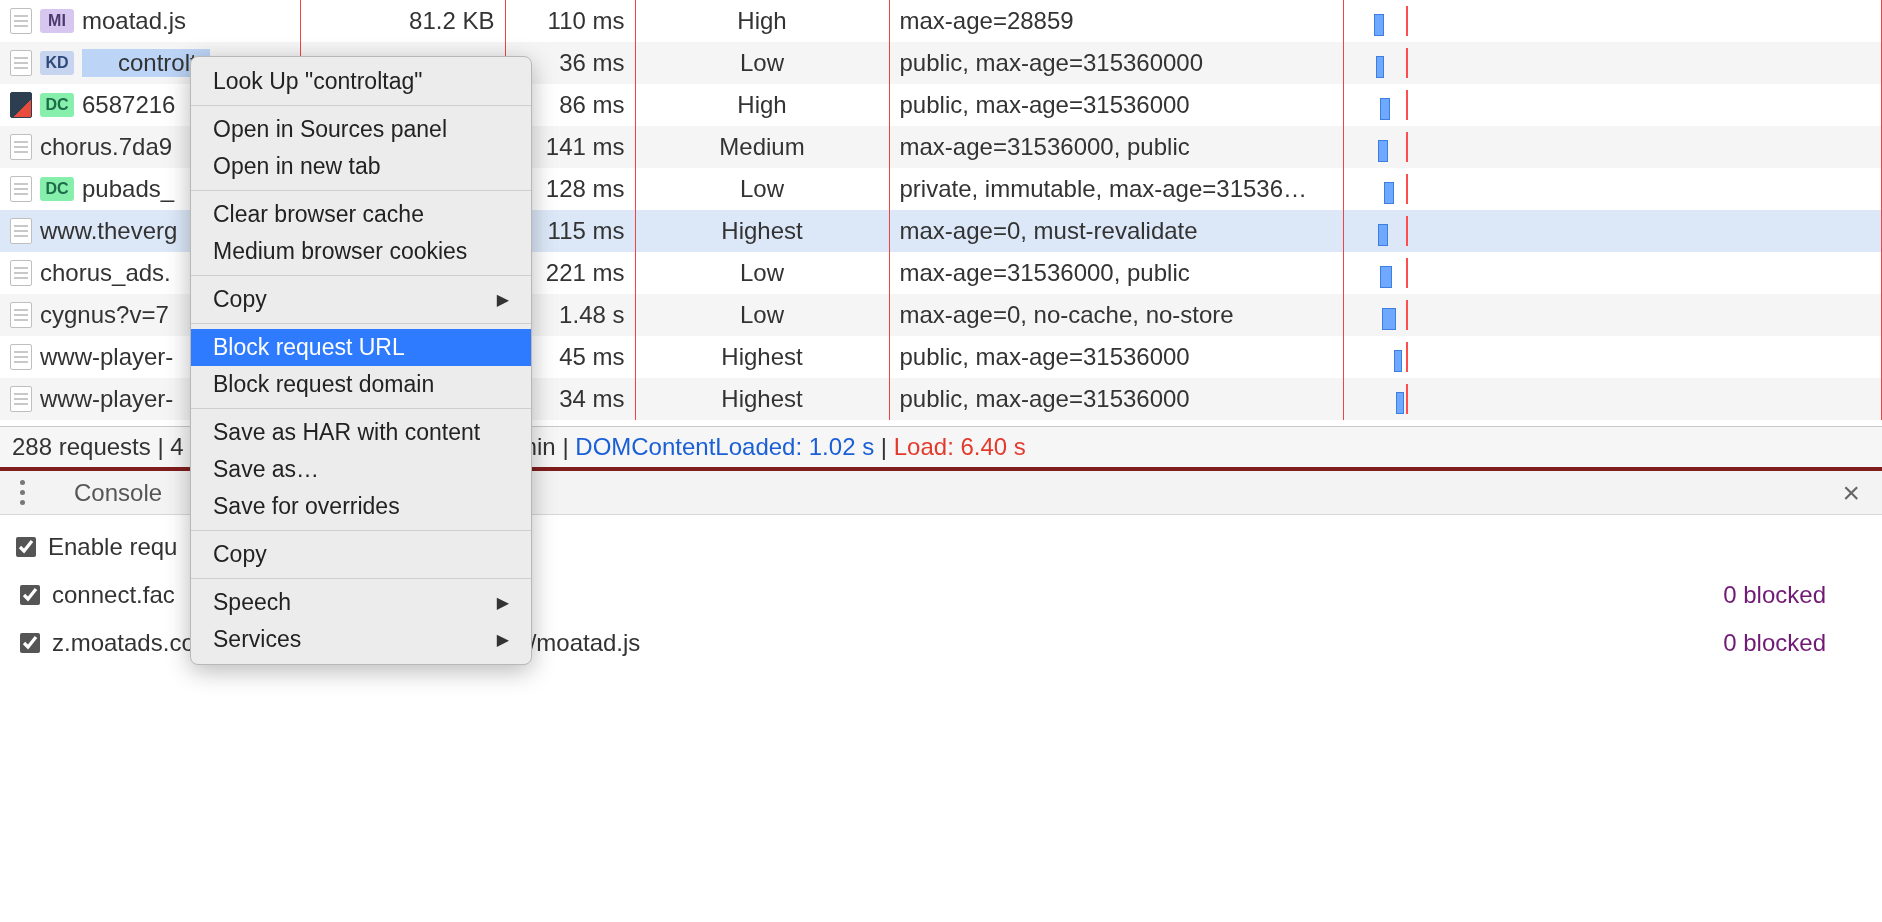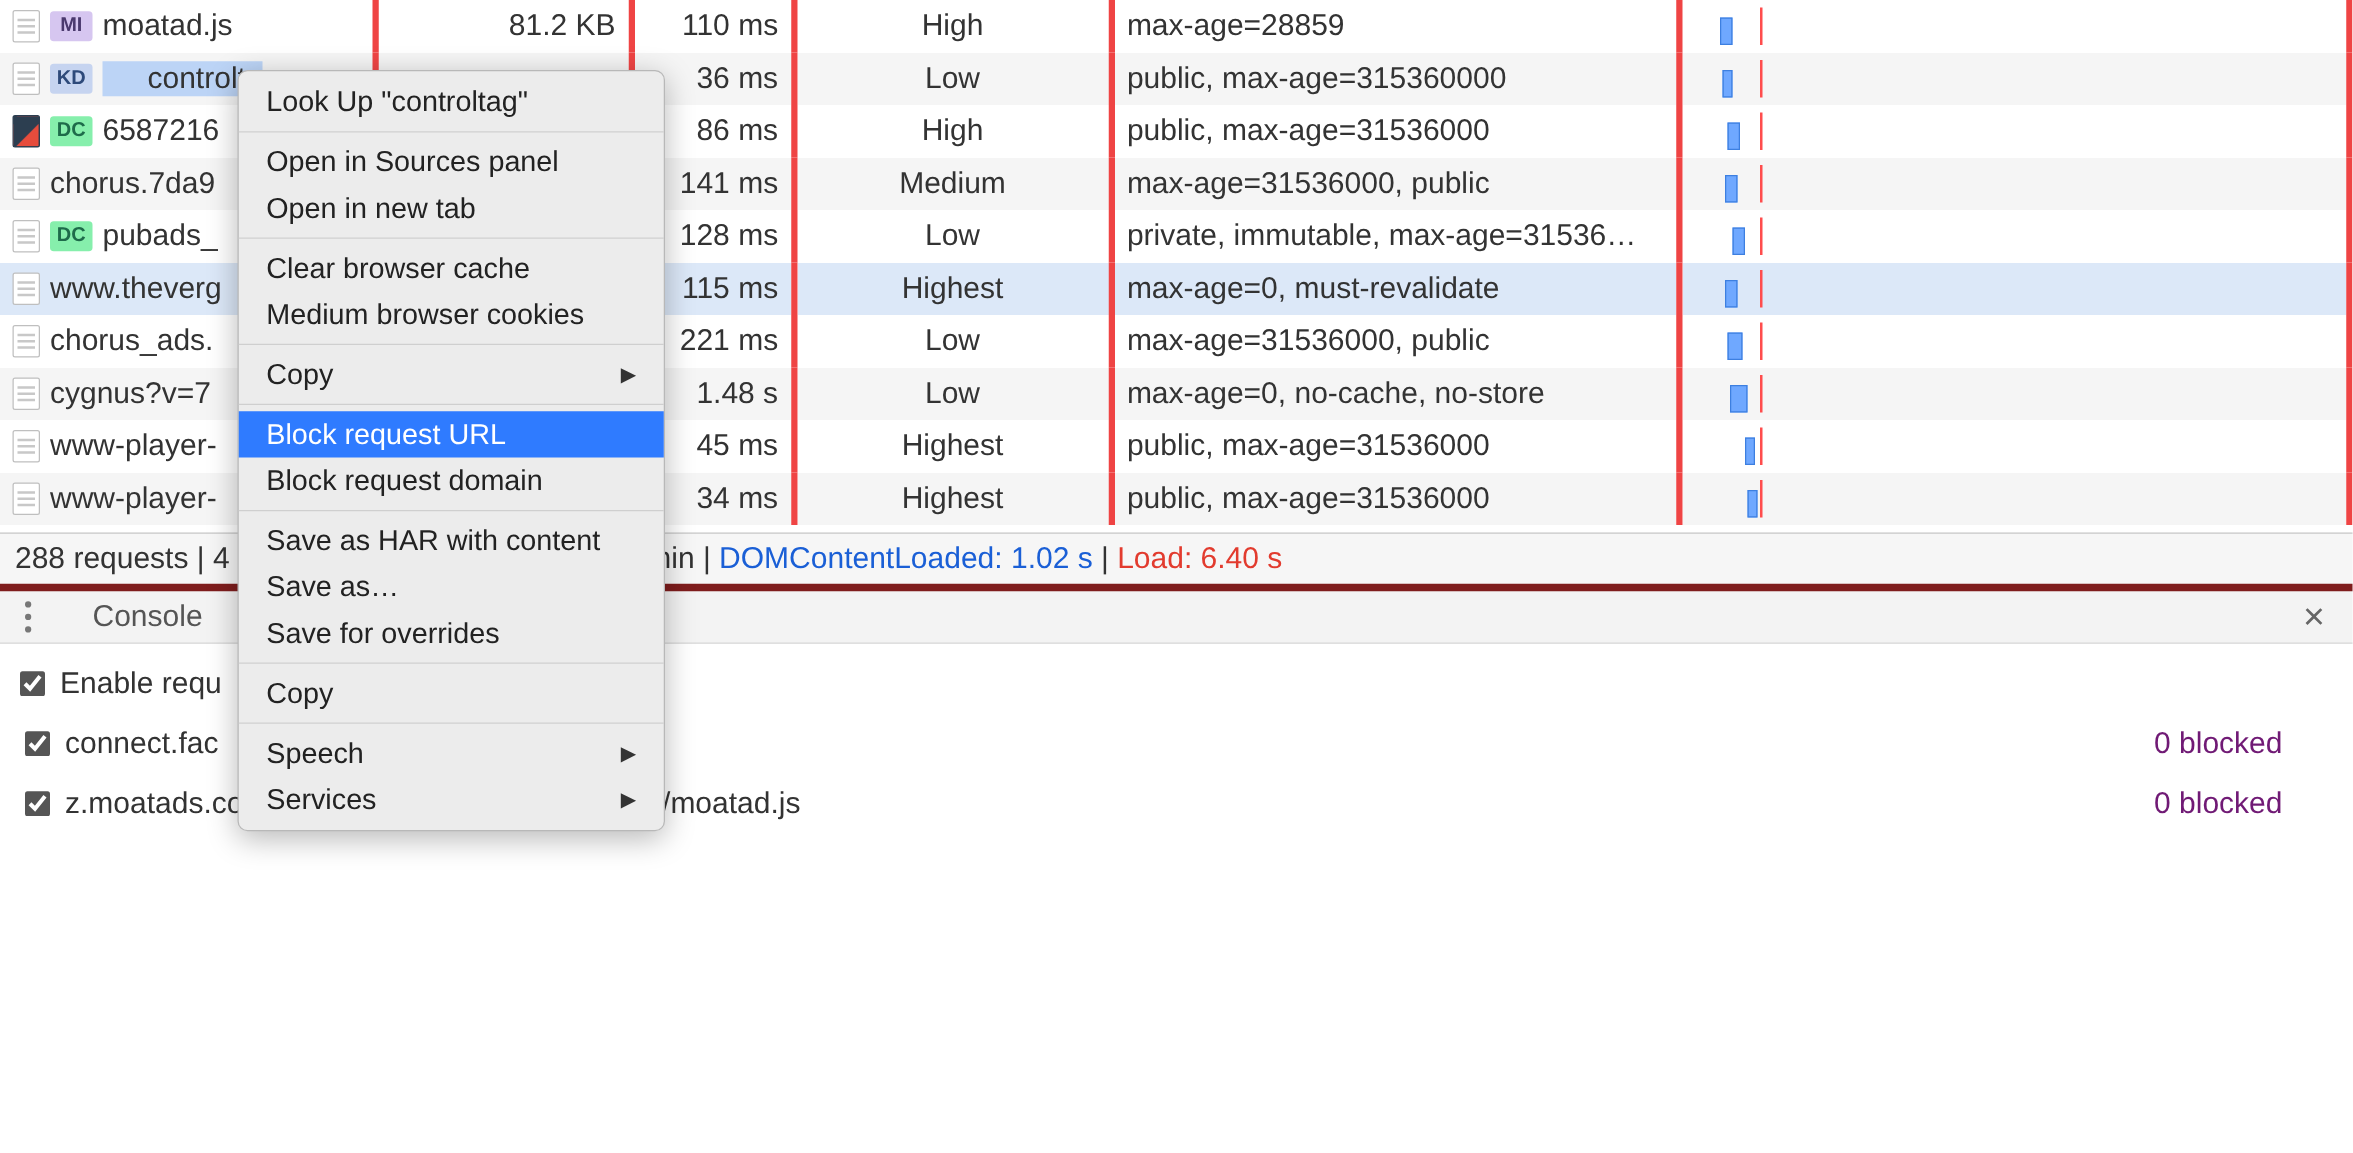--- a/index.html
+++ b/index.html
@@ -13,21 +13,21 @@
     overflow: hidden;
     position: relative;
   }
   
   .network-table {
     width: 100%;
     border-collapse: collapse;
     table-layout: fixed;
   }
   .network-table td {
-    border-right: 5px solid #ef4444;
+    border-right: 1px solid #ef4444;
     padding: 6px 10px;
     white-space: nowrap;
     overflow: hidden;
     text-overflow: ellipsis;
     height: 42px;
     vertical-align: middle;
   }
   .network-table tr:nth-child(even) td { background: #f5f5f5; }
   .network-table tr:nth-child(odd) td { background: #ffffff; }
   .network-table tr.row-selected td { background: #dce8f8; }
@@ -95,21 +95,21 @@
     padding: 6px 12px;
     background: #f6f6f6;
     font-size: 24px;
     white-space: nowrap;
   }
   .summary-bar .dcl { color:#1a5fd6; }
   .summary-bar .load { color:#e23b2e; }
   
   .drawer-header {
     display:flex; align-items:center;
-    border-top:6px solid #7f1d1d;
+    border-top:4px solid #7f1d1d;
     border-bottom:1px solid #d8d8d8;
     background:#f3f3f3;
     height:48px;
     padding:0 12px;
   }
   .kebab {
     width:20px;height:30px;
     display:flex;flex-direction:column;justify-content:space-around;align-items:center;
     margin-right:24px;
   }

